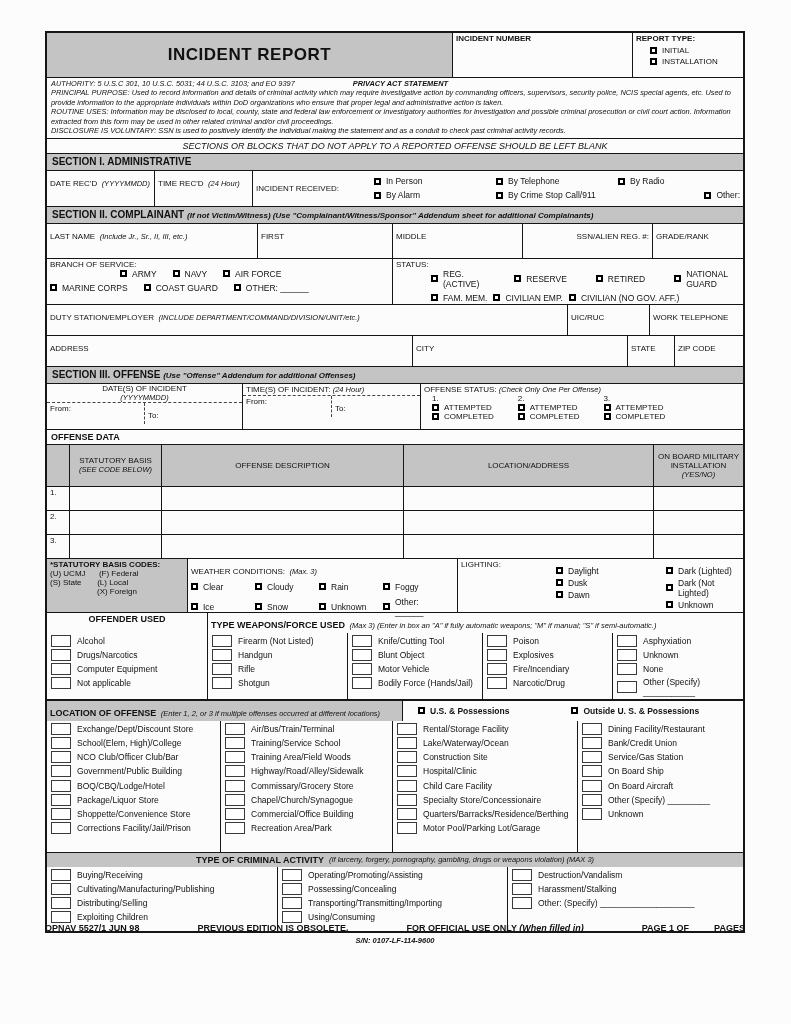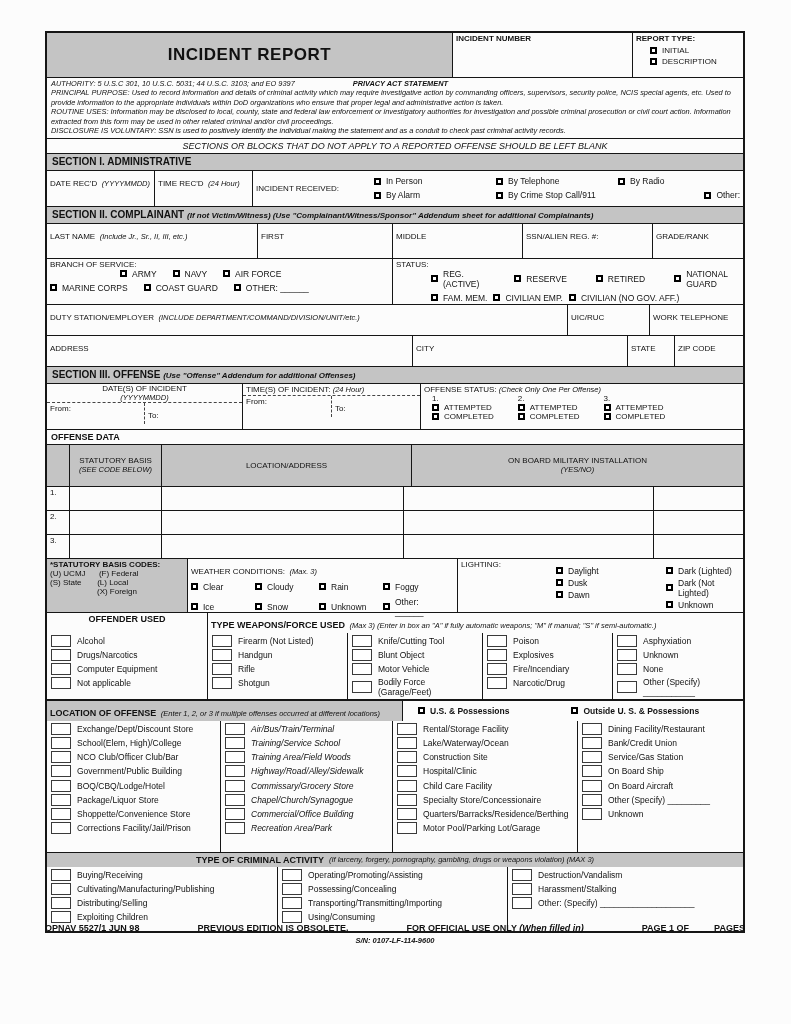--- a/index.html
+++ b/index.html
@@ -55,21 +55,21 @@
         <div class="b f8">REPORT TYPE:</div>
         <div class="stack" style="margin:3px 0 0 14px;">
 
             <div class="cbitem">
               <span class="cb"></span>
               <span class="f8">INITIAL</span>
             </div>
 
             <div class="cbitem">
               <span class="cb"></span>
-              <span class="f8">DESCRIPTION</span>
+              <span class="f8">INSTALLATION</span>
             </div>
           </div>
       </div>
     </div>
 
     <div class="row" style="display:block; padding:1px 4px 2px 4px;">
       <div class="f7 i" style="display:flex;">
         <span>AUTHORITY:  5 U.S.C 301, 10 U.S.C. 5031; 44 U.S.C. 3103; and EO 9397</span>
         <span class="b" style="margin-left:58px;">PRIVACY ACT STATEMENT</span>
       </div>
@@ -142,21 +142,21 @@
       <div class="c nl" style="flex:0 0 210px;">
         <span class="flbl">LAST NAME</span>
         <span class="hint">(Include Jr., Sr., II, III, etc.)</span>
       </div>
       <div class="c" style="flex:0 0 135px;">
         <span class="flbl">FIRST</span>
       </div>
       <div class="c" style="flex:0 0 130px;">
         <span class="flbl">MIDDLE</span>
       </div>
-      <div class="c" style="flex:0 0 130px;">
+      <div class="c" style="flex:0 0 130px;text-align:right;">
         <span class="flbl">SSN/ALIEN REG. #:</span>
       </div>
       <div class="c" style="flex:1;">
         <span class="flbl">GRADE/RANK</span>
       </div>
     </div>
     <div class="row" style="height:46px;">
       <div class="c nl" style="flex:0 0 345px;">
         <div class="flbl">BRANCH OF SERVICE:</div>
         <div class="cbrow" style="margin-left:70px; gap:16px;">
@@ -333,20 +333,23 @@
     </div>
 
     <div class="row" style="padding:2px 4px;">
       <span class="b f9">OFFENSE DATA</span>
     </div>
     <div class="row gray" style="height:42px; text-align:center;">
       <div class="c nl" style="flex:0 0 22px;"></div>
       <div class="c f8" style="flex:0 0 92px; display:flex; flex-direction:column; justify-content:center;">
         <span>STATUTORY BASIS</span>
         <span class="hint">(SEE CODE BELOW)</span>
+      </div>
+      <div class="c f8" style="flex:0 0 242px; display:flex; align-items:center; justify-content:center;">
+        <span>OFFENSE DESCRIPTION</span>
       </div>
       <div class="c f8" style="flex:0 0 250px; display:flex; align-items:center; justify-content:center;">
         <span>LOCATION/ADDRESS</span>
       </div>
       <div class="c f8" style="flex:1; display:flex; flex-direction:column; justify-content:center;">
         <span>ON BOARD MILITARY INSTALLATION</span>
         <span class="hint">(YES/NO)</span>
       </div>
     </div>
     <div>
@@ -536,21 +539,21 @@
             <span>Blunt Object</span>
           </div>
 
           <div class="item">
             <span class="wbox"></span>
             <span>Motor Vehicle</span>
           </div>
 
           <div class="item">
             <span class="wbox"></span>
-            <span>Bodily Force (Garage/Feet)</span>
+            <span>Bodily Force (Hands/Jail)</span>
           </div>
         </div>
       <div class="col" style="flex:0 0 130px;">
 
           <div class="item">
             <span class="wbox"></span>
             <span>Poison</span>
           </div>
 
           <div class="item">
@@ -644,21 +647,21 @@
           <div class="item">
             <span class="wbox"></span>
             <span>Shoppette/Convenience Store</span>
           </div>
 
           <div class="item">
             <span class="wbox"></span>
             <span>Corrections Facility/Jail/Prison</span>
           </div>
         </div>
-      <div class="col" style="flex:0 0 172px;font-style:italic;">
+      <div class="col" style="flex:0 0 172px;">
 
           <div class="item">
             <span class="wbox"></span>
             <span>Air/Bus/Train/Terminal</span>
           </div>
 
           <div class="item">
             <span class="wbox"></span>
             <span>Training/Service School</span>
           </div>

